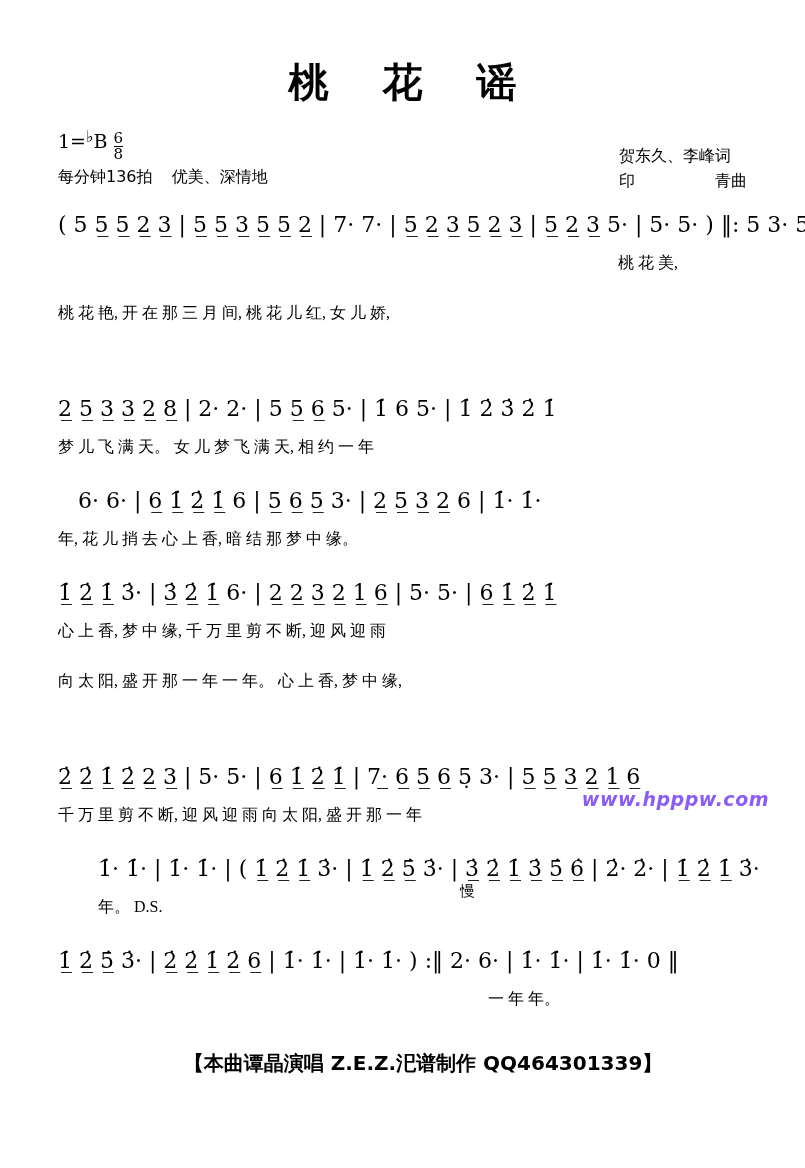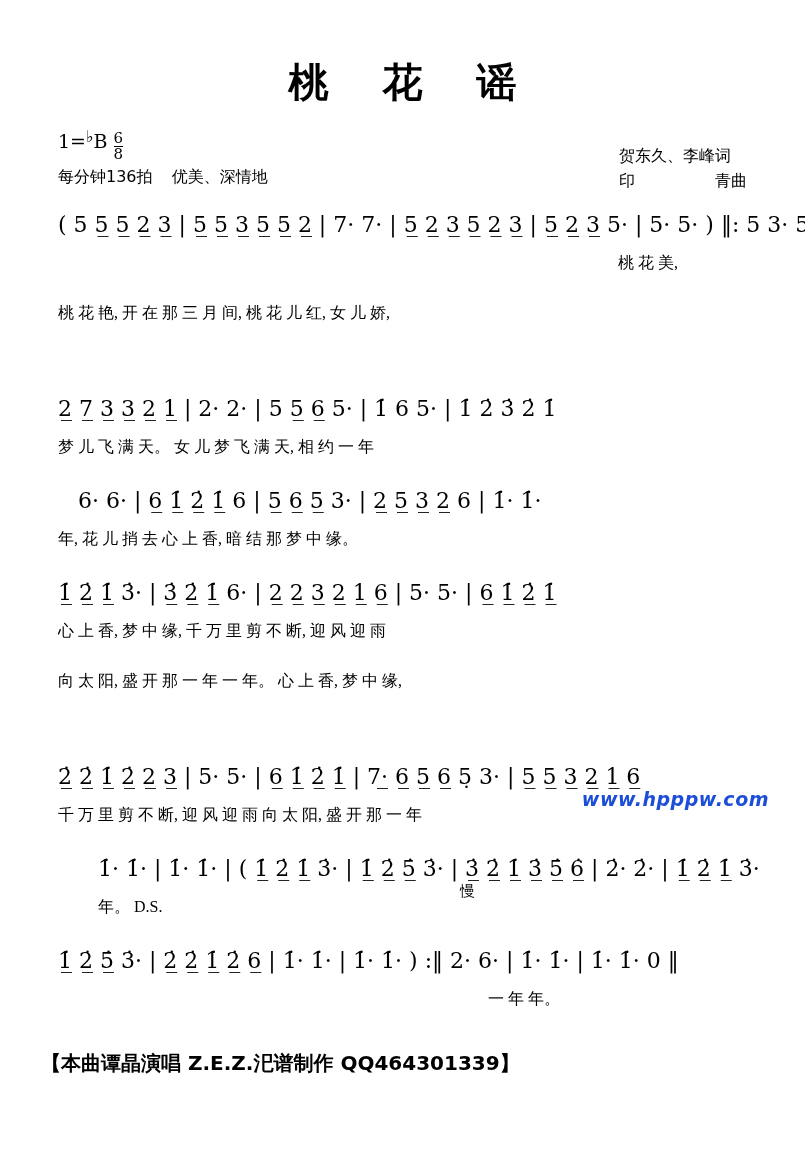--- a/index.html
+++ b/index.html
@@ -101,35 +101,36 @@
   .lyrics {
     font-family: Liberation Serif, serif;
     font-size: 16px;
     white-space: nowrap;
     height: 34px;
     line-height: 34px;
     position: relative;
   }
 
   .credit-bar {
+    text-align: center;
     font-family: "DejaVu Sans", sans-serif;
     font-weight: bold;
     font-size: 20px;
     margin-top: 18px;
     margin-left: 41px;
   }
   .watermark {
     position: absolute;
     right: 36px;
     bottom: 22px;
     font-family: "DejaVu Sans", sans-serif;
     font-weight: bold;
     font-style: italic;
     font-size: 19px;
-    color: #1d4ed8;
+    color: #8b5cf6;
     letter-spacing: 0.5px;
   }
   .mark {
     font-size: 15px;
     position: absolute;
   }
 </style>
 </head>
 <body>
 
@@ -165,21 +166,21 @@
     <div class="line">
       <div class="notes">( 5 5̲ 5̲ 2̲ 3̲ | 5̲ 5̲ 3̲ 5̲ 5̲ 2̲ | 7· 7· | 5̲ 2̲ 3̲ 5̲ 2̲ 3̲ | 5̲ 2̲ 3̲ 5· | 5· 5· ) ‖: 5 3· 5·</div>
       <div class="lyrics" style="padding-left:560px">桃 花 美,</div>
     </div>
 
     <div class="line">
       <div class="lyrics">桃 花 艳, 开 在 那 三 月 间, 桃 花 儿 红, 女 儿 娇,</div>
     </div>
 
     <div class="line">
-      <div class="notes">2̲ 7̲ 3̲ 3̲ 2̲ 1̲ | 2· 2· | 5 5̲ 6̲ 5· | 1̇ 6 5· | 1̇ 2̇ 3̇ 2̇ 1̇</div>
+      <div class="notes">2̲ 5̲ 3̲ 3̲ 2̲ 8̲ | 2· 2· | 5 5̲ 6̲ 5· | 1̇ 6 5· | 1̇ 2̇ 3̇ 2̇ 1̇</div>
       <div class="lyrics">梦 儿 飞 满 天。 女 儿 梦 飞 满 天, 相 约 一 年</div>
     </div>
 
     <div class="line">
       <div class="notes" style="padding-left:20px">6· 6· | 6̲ 1̲̇ 2̲̇ 1̲̇ 6 | 5̲ 6̲ 5̲ 3· | 2̲ 5̲ 3̲ 2̲ 6 | 1̇· 1̇·</div>
       <div class="lyrics">年, 花 儿 捎 去 心 上 香, 暗 结 那 梦 中 缘。</div>
     </div>
 
     <div class="line">
       <div class="notes">1̲̇ 2̲̇ 1̲̇ 3̇· | 3̲̇ 2̲̇ 1̲̇ 6· | 2̲ 2̲ 3̲ 2̲ 1̲ 6̲ | 5· 5· | 6̲ 1̲̇ 2̲̇ 1̲̇</div>

